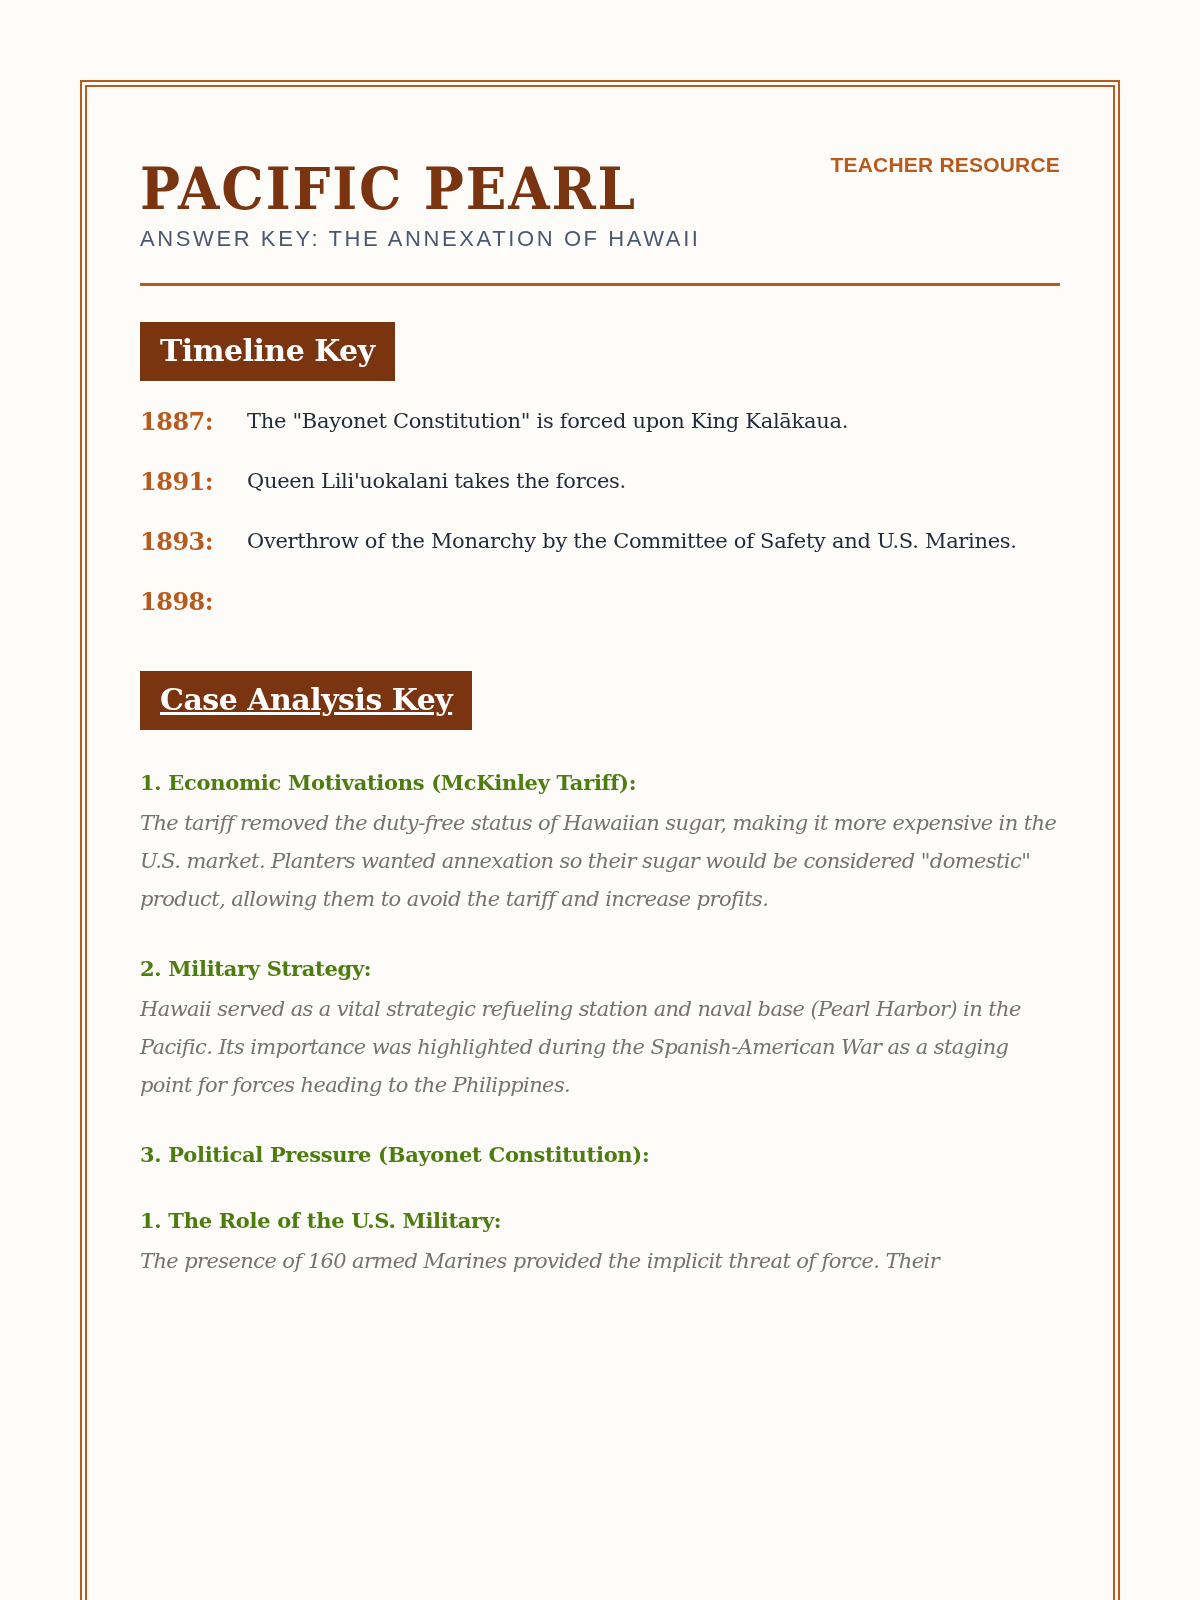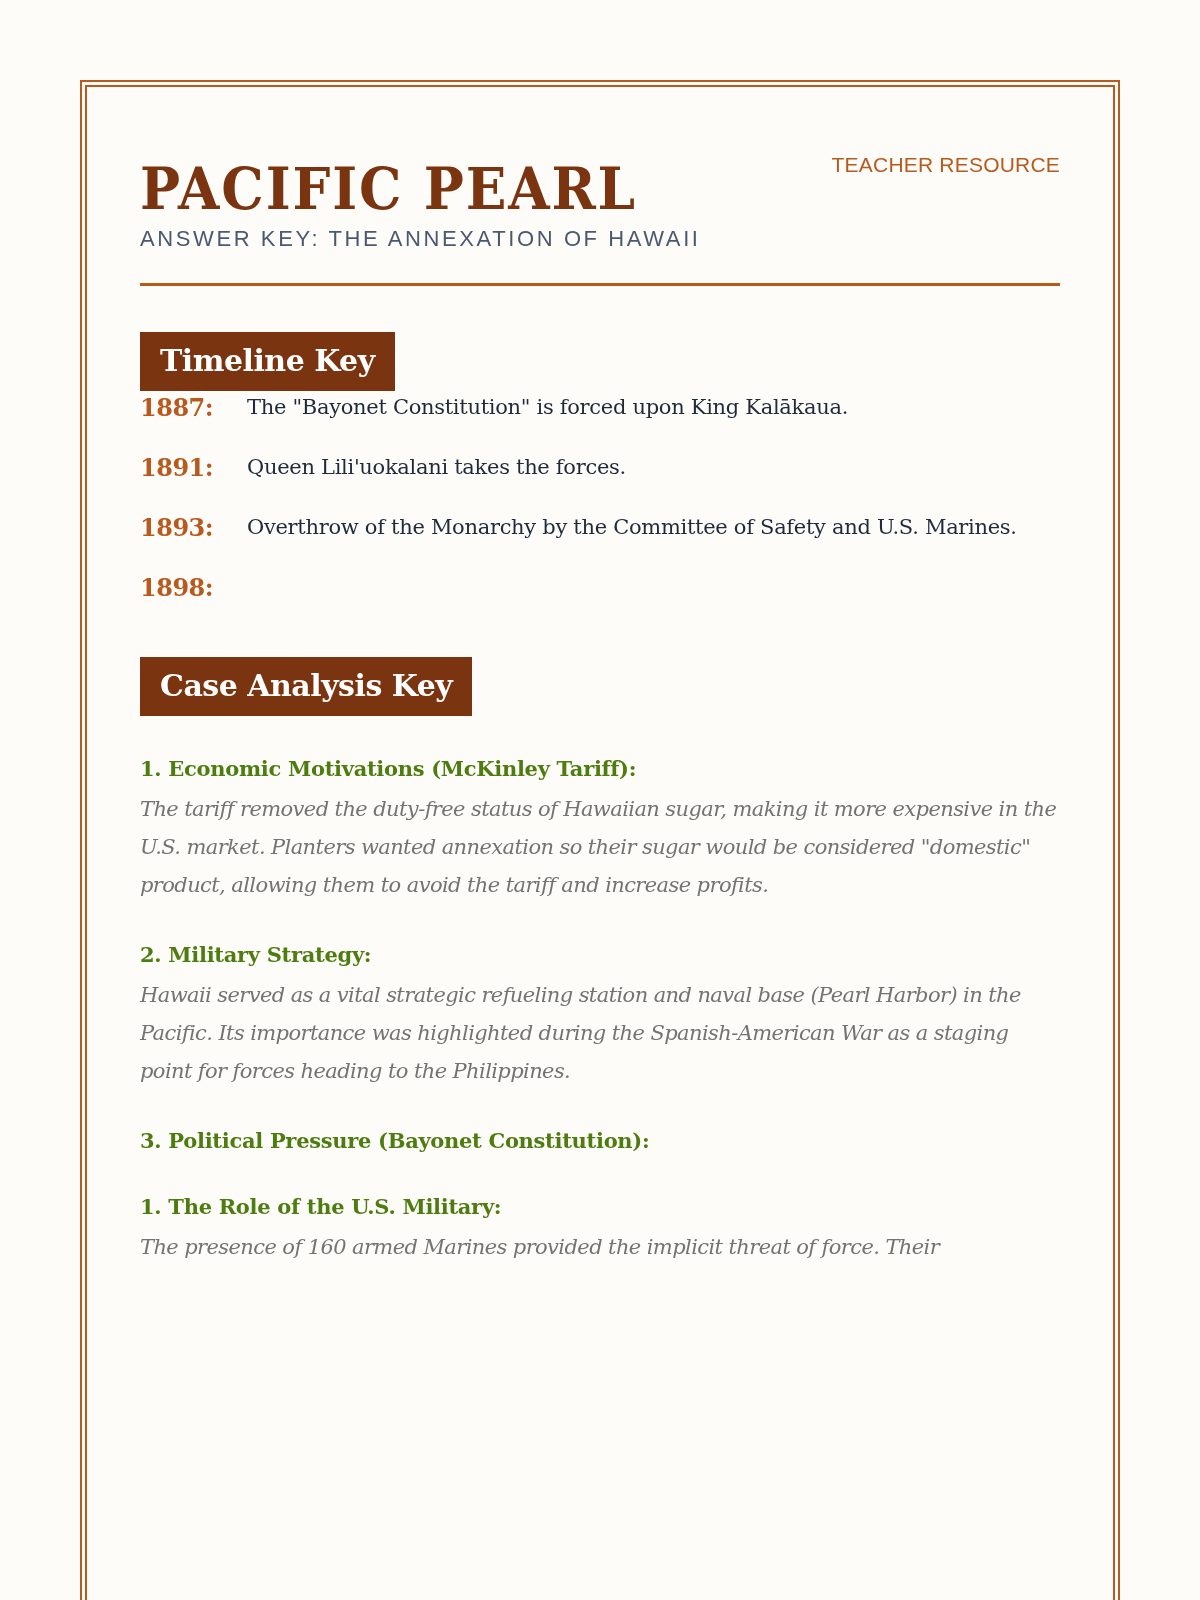--- a/index.html
+++ b/index.html
@@ -62,39 +62,40 @@
       font-size: 22px;
       letter-spacing: 2.6px;
       color: #4a5870;
       text-align: right;
     }
     .teacher-badge {
       position: absolute;
       right: 0;
       top: 3px;
       font-family: "Liberation Sans", sans-serif;
-      font-weight: normal;
+      font-weight: bold;
       font-size: 21px;
       color: #b85a1e;
       letter-spacing: 0.2px;
     }
     .section-heading {
       display: inline-block;
       background: #7a3410;
       color: #ffffff;
       font-family: "DejaVu Serif", serif;
       font-weight: bold;
       font-size: 30px;
       line-height: 58px;
       padding: 0 20px;
       height: 59px;
       letter-spacing: -0.5px;
     }
-    .timeline-heading { margin-top: 46px; text-align: right; }
+    .timeline-heading { margin-top: 36px; text-align: right; }
     .timeline {
+      margin-top: 24px;
     }
     .tl-item {
       display: flex;
       align-items: flex-start;
       margin-bottom: 26px;
     }
     .tl-year {
       flex: 0 0 107px;
       font-family: "DejaVu Serif", serif;
       font-weight: bold;
@@ -104,21 +105,21 @@
       letter-spacing: -0.5px;
     }
     .tl-text {
       font-family: "DejaVu Serif", serif;
       font-size: 21px;
       line-height: 33px;
       color: #1f2a3a;
       letter-spacing: -0.3px;
     }
     .tl-item.narrow .tl-year { flex-basis: 101px; }
-    .case-heading { margin-top: 26px; }
+    .case-heading { margin-top: 26px; text-decoration: underline; }
     .cases { margin-top: 38px; }
     .case-item { margin-bottom: 36px; }
     .case-title {
       font-family: "DejaVu Serif", serif;
       font-weight: bold;
       font-size: 21px;
       color: #4d7c0f;
       line-height: 30px;
       letter-spacing: -0.3px;
     }

